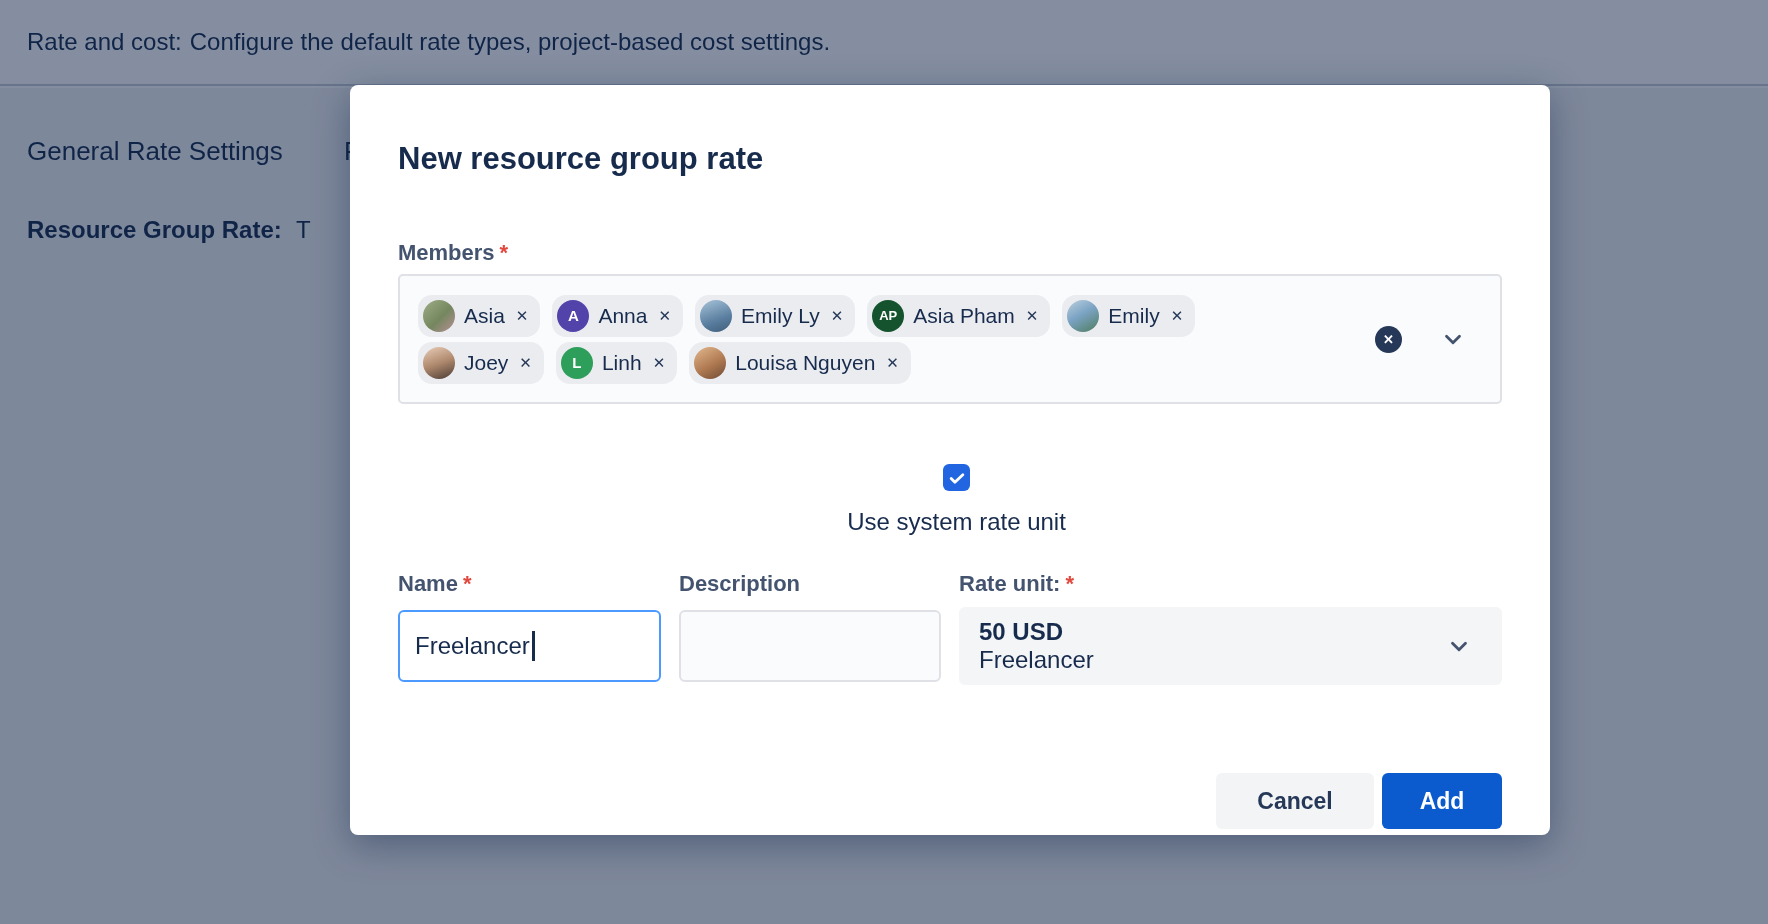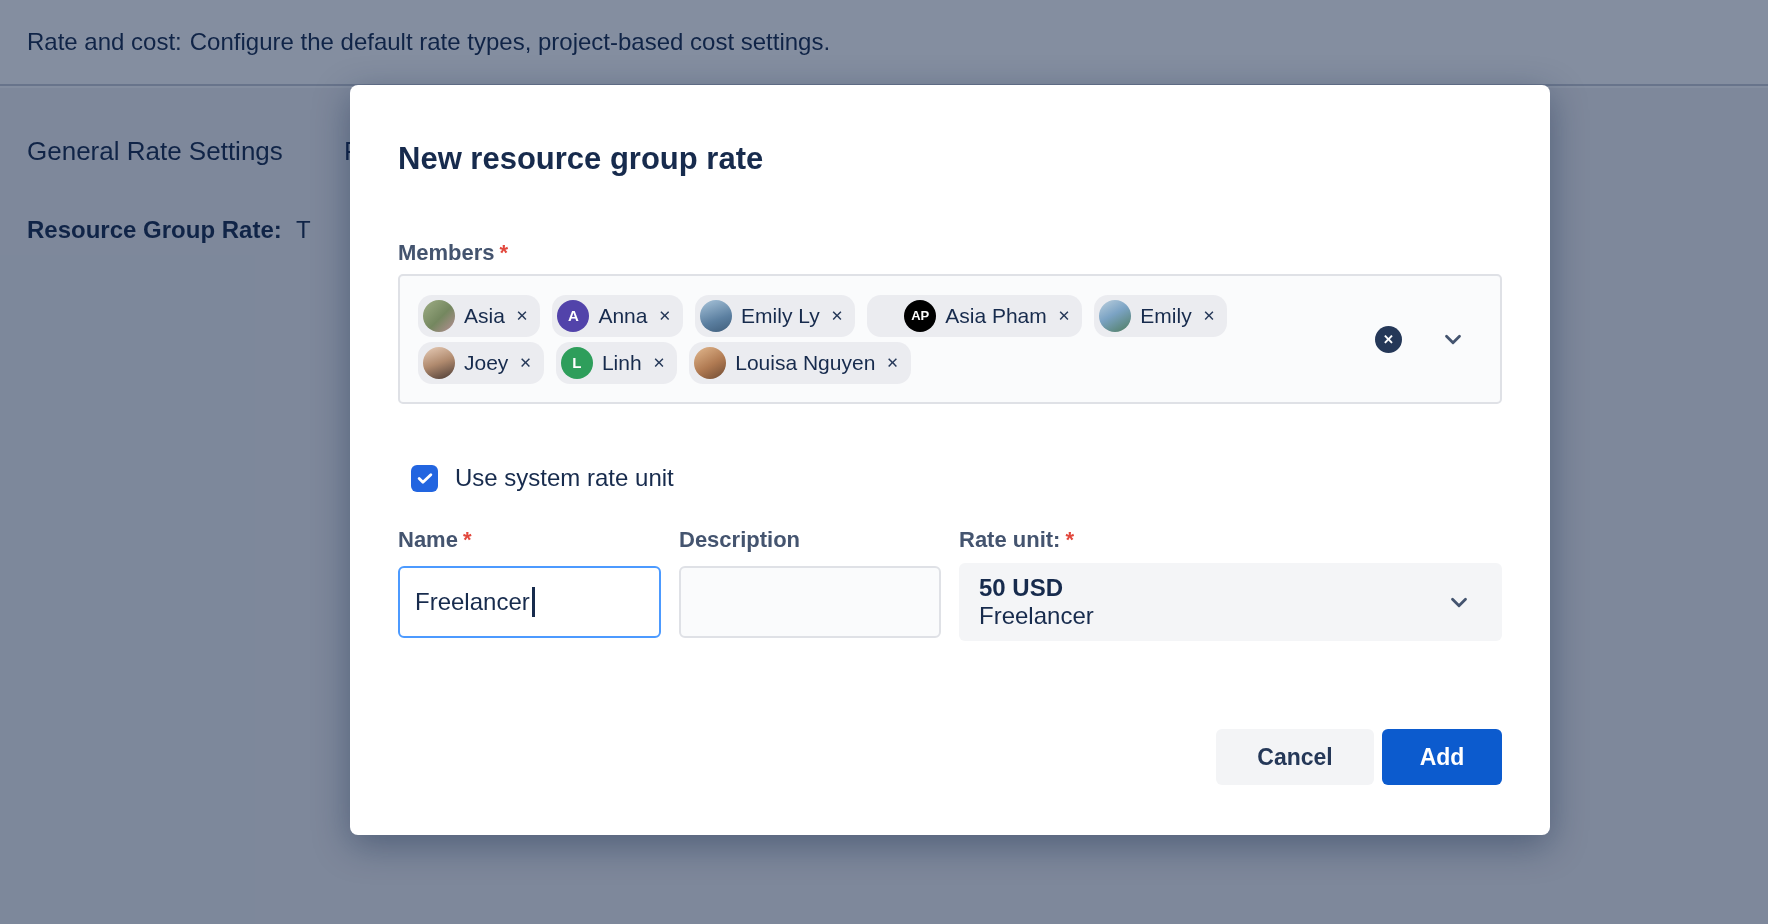--- a/index.html
+++ b/index.html
@@ -67,21 +67,21 @@
   .chip-remove { font-size:15px; color:#253858; cursor:pointer; padding-left:2px; }
 
   .clear-all {
     margin-left:auto; width:27px; height:27px; border-radius:50%;
     background:#253858; color:#fff; font-size:13px; font-weight:700;
     display:flex; align-items:center; justify-content:center; cursor:pointer;
   }
   .chevron { width:26px; height:26px; cursor:pointer; flex:0 0 26px; }
   .members-field .chevron { margin-left:38px; }
 
-  .checkbox-row { margin-top:60px; margin-left:13px; display:flex; align-items:center; gap:17px; }
+  .checkbox-row { margin-top:60px; margin-left:13px; display:flex; align-items:center; gap:17px;flex-direction:column; }
   .checkbox-box {
     width:27px; height:27px; border-radius:6px; background:#2265E0;
     display:flex; align-items:center; justify-content:center; cursor:pointer; flex:0 0 27px;
   }
   .checkbox-label { font-size:24px; color:#172B4D; }
 
   .fields-grid { display:flex; gap:18px; }
   .labels-row { margin-top:34px; }
   .col-name { width:263px; }
   .col-desc { width:262px; }
@@ -163,21 +163,21 @@
     <span class="chip-remove">✕</span>
   </span>
 
   <span class="chip">
     <span class="chip-avatar" style="background: linear-gradient(160deg, rgb(168, 196, 218) 0%, rgb(91, 127, 160) 60%, rgb(63, 93, 122) 100%);"></span>
     <span class="chip-label">Emily Ly</span>
     <span class="chip-remove">✕</span>
   </span>
 
   <span class="chip">
-    <span class="chip-avatar small-text" style="background: #000000; margin-left: 32px;">AP</span>
+    <span class="chip-avatar small-text" style="background: #14532d;">AP</span>
     <span class="chip-label">Asia Pham</span>
     <span class="chip-remove">✕</span>
   </span>
 
   <span class="chip">
     <span class="chip-avatar" style="background: linear-gradient(150deg, rgb(188, 208, 222) 0%, rgb(123, 163, 196) 45%, rgb(78, 124, 94) 100%);"></span>
     <span class="chip-label">Emily</span>
     <span class="chip-remove">✕</span>
   </span>
 

